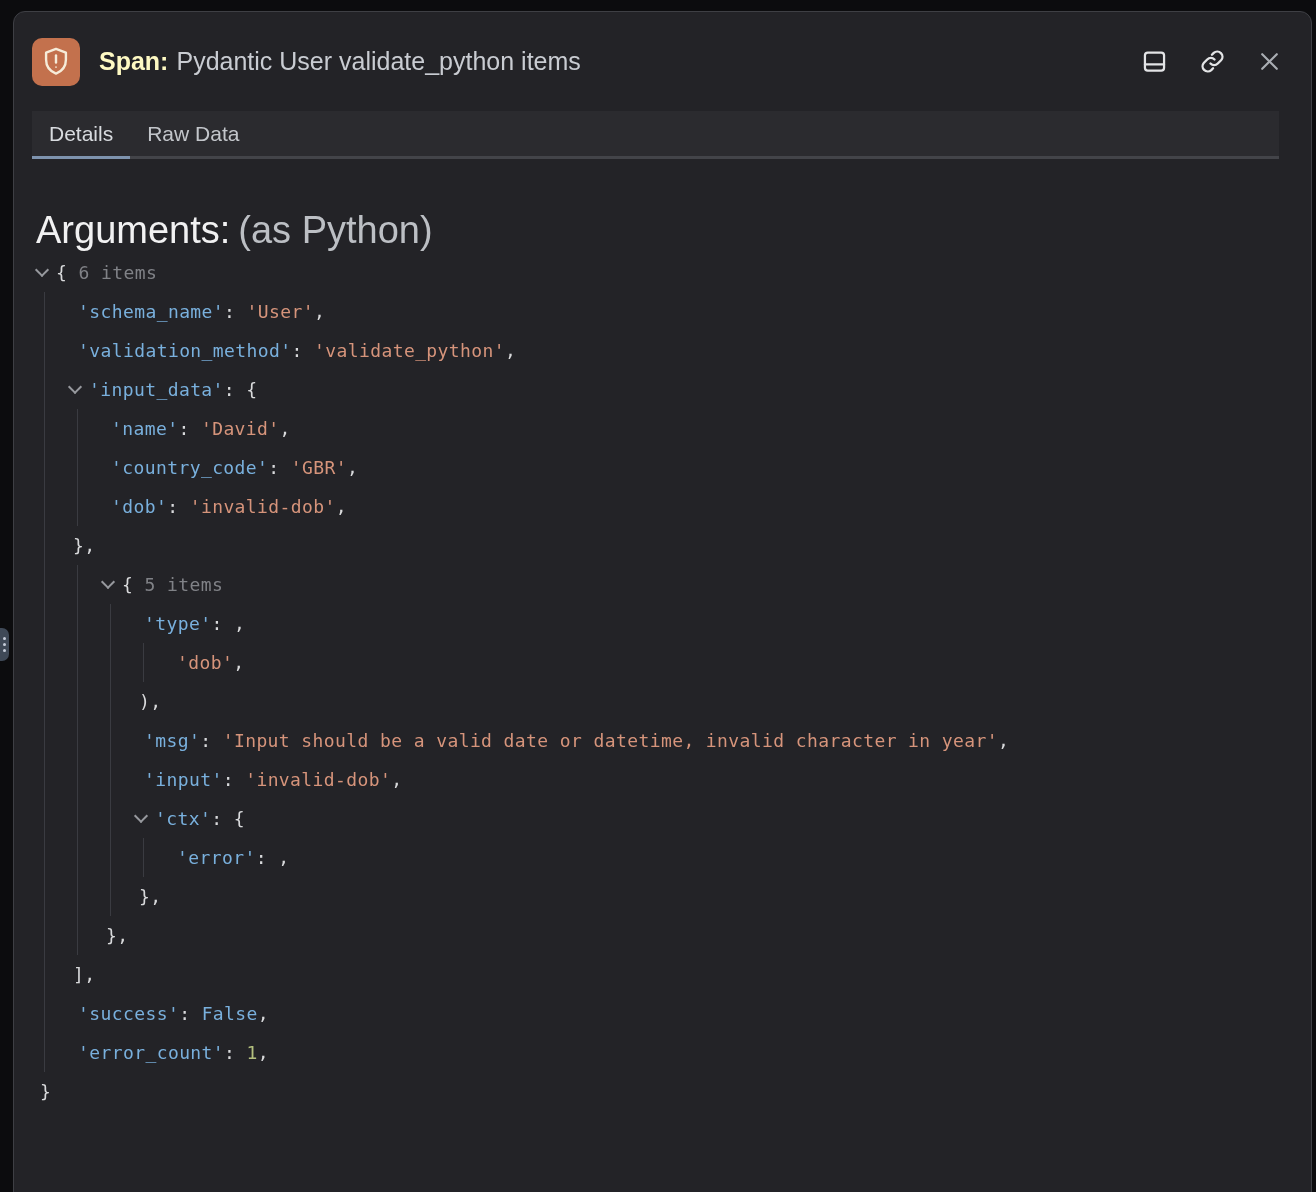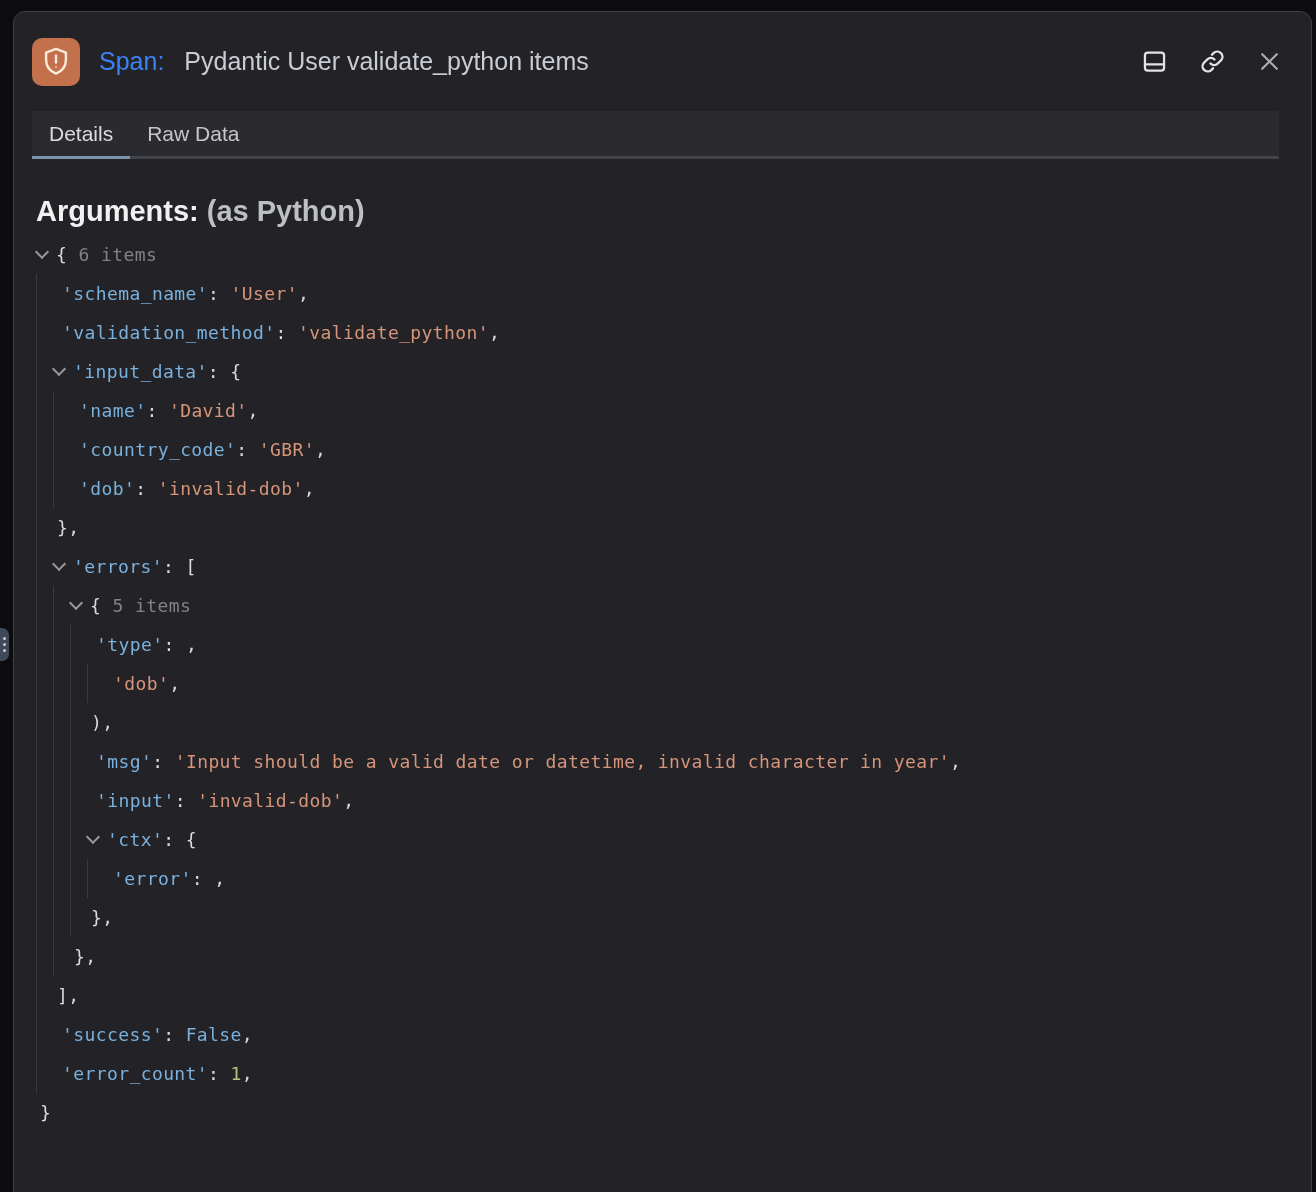--- a/index.html
+++ b/index.html
@@ -13,44 +13,44 @@
   body{background:var(--c-outside);font-family:"Liberation Sans",sans-serif;position:relative}
 
   .panel{position:absolute;left:13px;top:11px;width:1299px;height:1210px;
     background:var(--c-panel);border:1px solid var(--c-border);border-radius:12px;overflow:hidden}
 
   
   .hdr{display:flex;align-items:center;height:99px;padding:0 22px 0 18px}
   .badge{width:48px;height:48px;border-radius:10px;background:var(--c-accent);
     display:flex;align-items:center;justify-content:center;flex:none}
   .hdr-title{margin-left:19px;font-size:25px;color:#c9ccd2;white-space:nowrap}
-  .hdr-title .pfx{font-weight:400;color:#3b82f6;margin-right:20px}
+  .hdr-title .pfx{font-weight:700;color:#fef9c3;margin-right:8px}
   .hdr-spacer{flex:1}
   .hdr-actions{display:flex;align-items:center;gap:25px;margin-right:4px}
   .icon-btn{background:none;border:none;padding:3px;cursor:pointer;display:flex;align-items:center}
 
   
-  .tabs{margin:0 32px 2px 18px;height:48px;background:var(--c-strip);display:flex;
+  .tabs{margin:0 32px 16px 18px;height:48px;background:var(--c-strip);display:flex;
     border-bottom:3px solid #434449}
   .tab{display:flex;align-items:center;padding:0 17px;font-size:21px;color:#c3c6cb;cursor:pointer}
   .tab.active{color:#d8dbdf;box-shadow:0 3px 0 0 var(--c-underline)}
 
   
   .body{padding:34px 20px 0 22px}
-  .args-heading{font-size:29px;font-weight:700;color:#f1f1f2;margin-bottom:7px}
+  .args-heading{font-size:38px;font-weight:400;color:#f1f1f2;margin-bottom:1px}
   .args-heading .suffix{color:#bcbfc4;margin-left:8px}
 
   
   .tree{font-family:"DejaVu Sans Mono",monospace;font-size:18px;letter-spacing:.4px;color:var(--c-punct)}
   .row{display:flex;align-items:center;height:39px;padding-left:9px;white-space:pre}
   .row.open{padding-left:0}
   .row.close{padding-left:4px}
   .chev{width:10px;height:10px;border-right:2px solid var(--c-chev);border-bottom:2px solid var(--c-chev);
     transform:rotate(45deg);margin:-5px 9px 0 1px;flex:none;cursor:pointer}
-  .children{border-left:1px solid var(--c-guide);padding-left:16px}
+  .children{margin-left:8px;border-left:1px solid var(--c-guide);padding-left:24px}
   .seg-k{color:var(--c-key)}
   .seg-v{color:var(--c-str)}
   .seg-p{color:var(--c-punct)}
   .seg-i{color:var(--c-items);}
   .seg-b{color:var(--c-kw)}
   .seg-n{color:var(--c-num)}
 
   
   .drag{position:absolute;left:0;top:628px;width:9px;height:33px;background:#3f4957;
     border-radius:0 7px 7px 0;display:flex;flex-direction:column;justify-content:center;
@@ -126,21 +126,20 @@
         <div class="children">
           <div class="row leaf"><span class="seg-k">'schema_name'</span><span class="seg-p">: </span><span class="seg-v">'User'</span><span class="seg-p">,</span></div>
           <div class="row leaf"><span class="seg-k">'validation_method'</span><span class="seg-p">: </span><span class="seg-v">'validate_python'</span><span class="seg-p">,</span></div>
           <div class="row open"><span class="chev"></span><span class="seg-k">'input_data'</span><span class="seg-p">: {</span></div>
           <div class="children">
             <div class="row leaf"><span class="seg-k">'name'</span><span class="seg-p">: </span><span class="seg-v">'David'</span><span class="seg-p">,</span></div>
             <div class="row leaf"><span class="seg-k">'country_code'</span><span class="seg-p">: </span><span class="seg-v">'GBR'</span><span class="seg-p">,</span></div>
             <div class="row leaf"><span class="seg-k">'dob'</span><span class="seg-p">: </span><span class="seg-v">'invalid-dob'</span><span class="seg-p">,</span></div>
           </div>
           <div class="row close"><span class="seg-p">},</span></div>
-          <div class="row open"><span class="chev"></span><span class="seg-k">'errors'</span><span class="seg-p">: [</span></div>
           <div class="children">
             <div class="row open"><span class="chev"></span><span class="seg-p">{ </span><span class="seg-i">5 items</span></div>
             <div class="children">
               <div class="row leaf"><span class="seg-k">'type'</span><span class="seg-p">: </span><span class="seg-p">,</span></div>
               <div class="children">
                 <div class="row leaf"><span class="seg-v">'dob'</span><span class="seg-p">,</span></div>
               </div>
               <div class="row close"><span class="seg-p">),</span></div>
               <div class="row leaf"><span class="seg-k">'msg'</span><span class="seg-p">: </span><span class="seg-v">'Input should be a valid date or datetime, invalid character in year'</span><span class="seg-p">,</span></div>
               <div class="row leaf"><span class="seg-k">'input'</span><span class="seg-p">: </span><span class="seg-v">'invalid-dob'</span><span class="seg-p">,</span></div>

